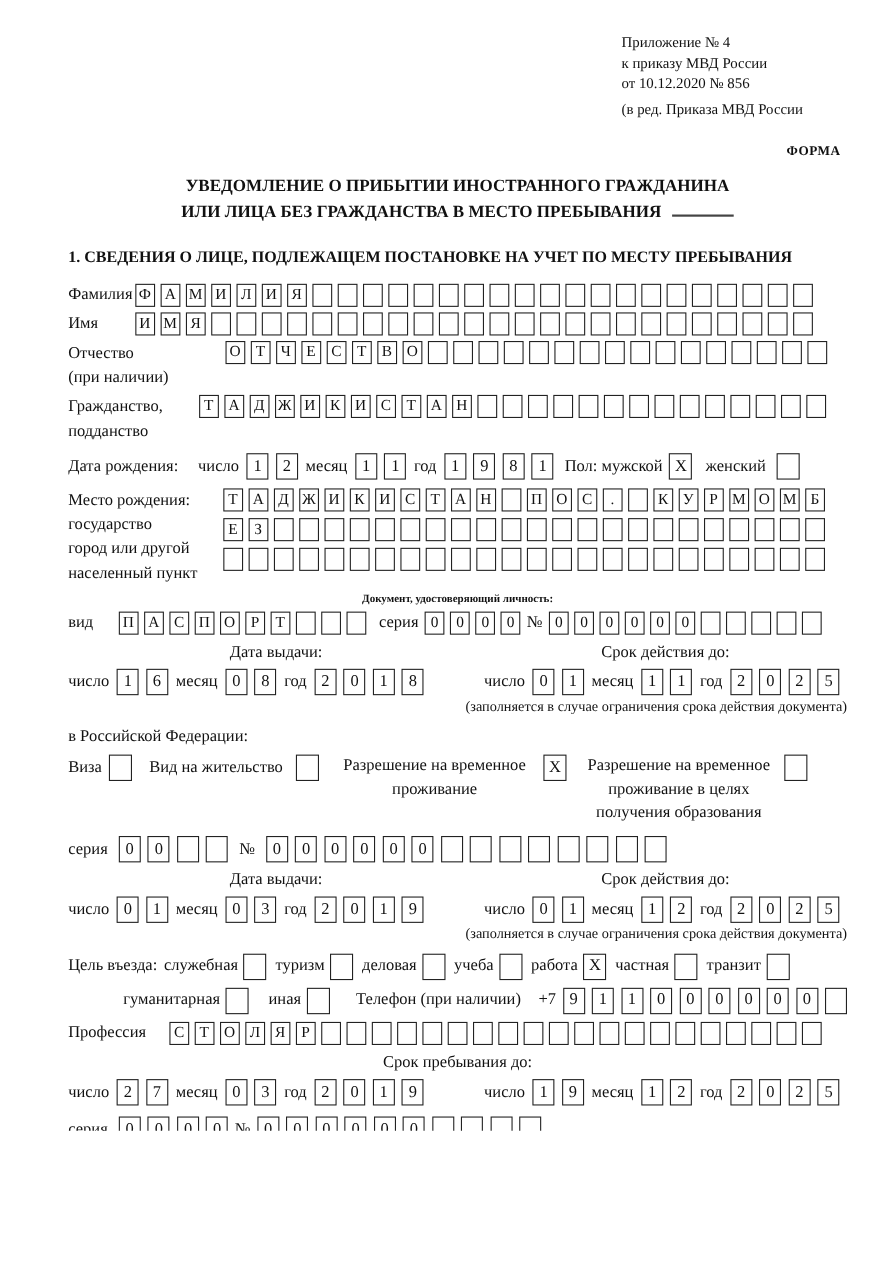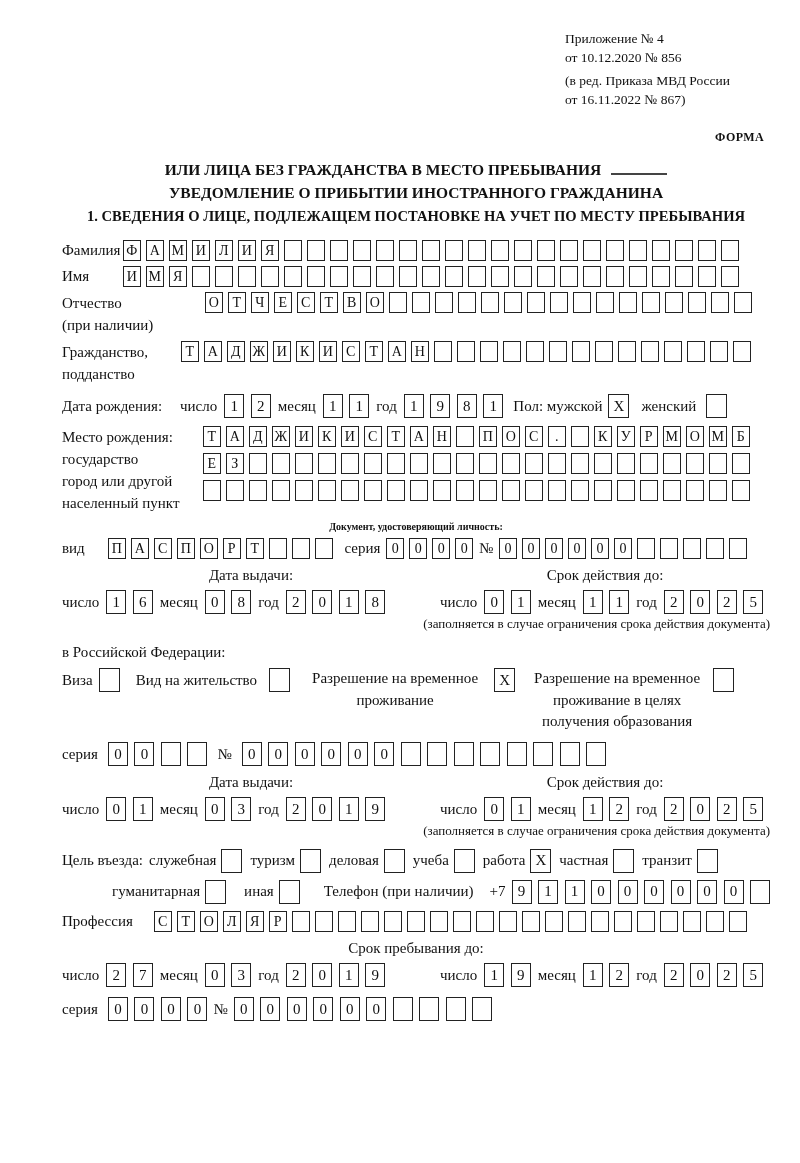--- a/index.html
+++ b/index.html
@@ -12,21 +12,21 @@
   .page { width:800px; height:1028px; padding:30px 30px 10px 62px; overflow:hidden; }
 
   
   .annex { width:205px; margin-left:auto; font-size:13.5px; line-height:1.38; }
   .annex .gap { height:5px; }
   .forma { text-align:right; padding-right:6px; font-weight:bold; font-size:12px; margin-top:20px; letter-spacing:.4px; }
 
   .title { text-align:center; font-weight:bold; font-size:15.5px; margin-top:13px; line-height:1.5; }
   .blank-line { display:inline-block; width:56px; height:13px; border-bottom:2px solid #444; margin-left:10px; }
 
-  .sec-heading { font-weight:bold; font-size:14.6px; margin-top:4px; text-align:center; white-space:nowrap; }
+  .sec-heading { font-weight:bold; font-size:14.6px; margin-top:22px; text-align:left; white-space:nowrap; }
 
   
   .row { display:flex; align-items:flex-start; margin-top:5px; }
   .lbl { line-height:21px; flex:none; }
   .lbl2 { line-height:22px; flex:none; }
   .w60 { width:61px; } .w143 { width:143px; } .w119 { width:119px; }
   .w141 { width:141px; } .w46 { width:46px; } .w92 { width:92px; } .w113 { width:115px; }
 
   .cells { display:inline-flex; gap:5.5px; flex:none; }
   .cell {
@@ -71,33 +71,33 @@
   .purpose { display:inline-flex; align-items:center; margin-right:8px; }
   .purpose .plbl { margin-right:5px; line-height:25px; }
 </style>
 </head>
 <body>
 
 <div class="page">
 
   <div class="annex">
     <div>Приложение № 4</div>
+    <div>к приказу МВД России</div>
     <div>от 10.12.2020 № 856</div>
     <div class="gap"></div>
     <div>(в ред. Приказа МВД России</div>
-    <div>от 16.11.2022 № 867)</div>
   </div>
 
   <div class="forma">ФОРМА</div>
 
   <div class="title">
+    <div>УВЕДОМЛЕНИЕ О ПРИБЫТИИ ИНОСТРАННОГО ГРАЖДАНИНА</div>
     <div>
       <span>ИЛИ ЛИЦА БЕЗ ГРАЖДАНСТВА В МЕСТО ПРЕБЫВАНИЯ</span><span class="blank-line"></span>
     </div>
-    <div>УВЕДОМЛЕНИЕ О ПРИБЫТИИ ИНОСТРАННОГО ГРАЖДАНИНА</div>
   </div>
 
   <div class="sec-heading">1. СВЕДЕНИЯ О ЛИЦЕ, ПОДЛЕЖАЩЕМ ПОСТАНОВКЕ НА УЧЕТ ПО МЕСТУ ПРЕБЫВАНИЯ</div>
 
   <div class="row" style="margin-top:15px;">
     <span class="lbl w60">Фамилия</span>
     <span class="cells">
         <span class="cell">Ф</span>
         <span class="cell">А</span>
         <span class="cell">М</span>

